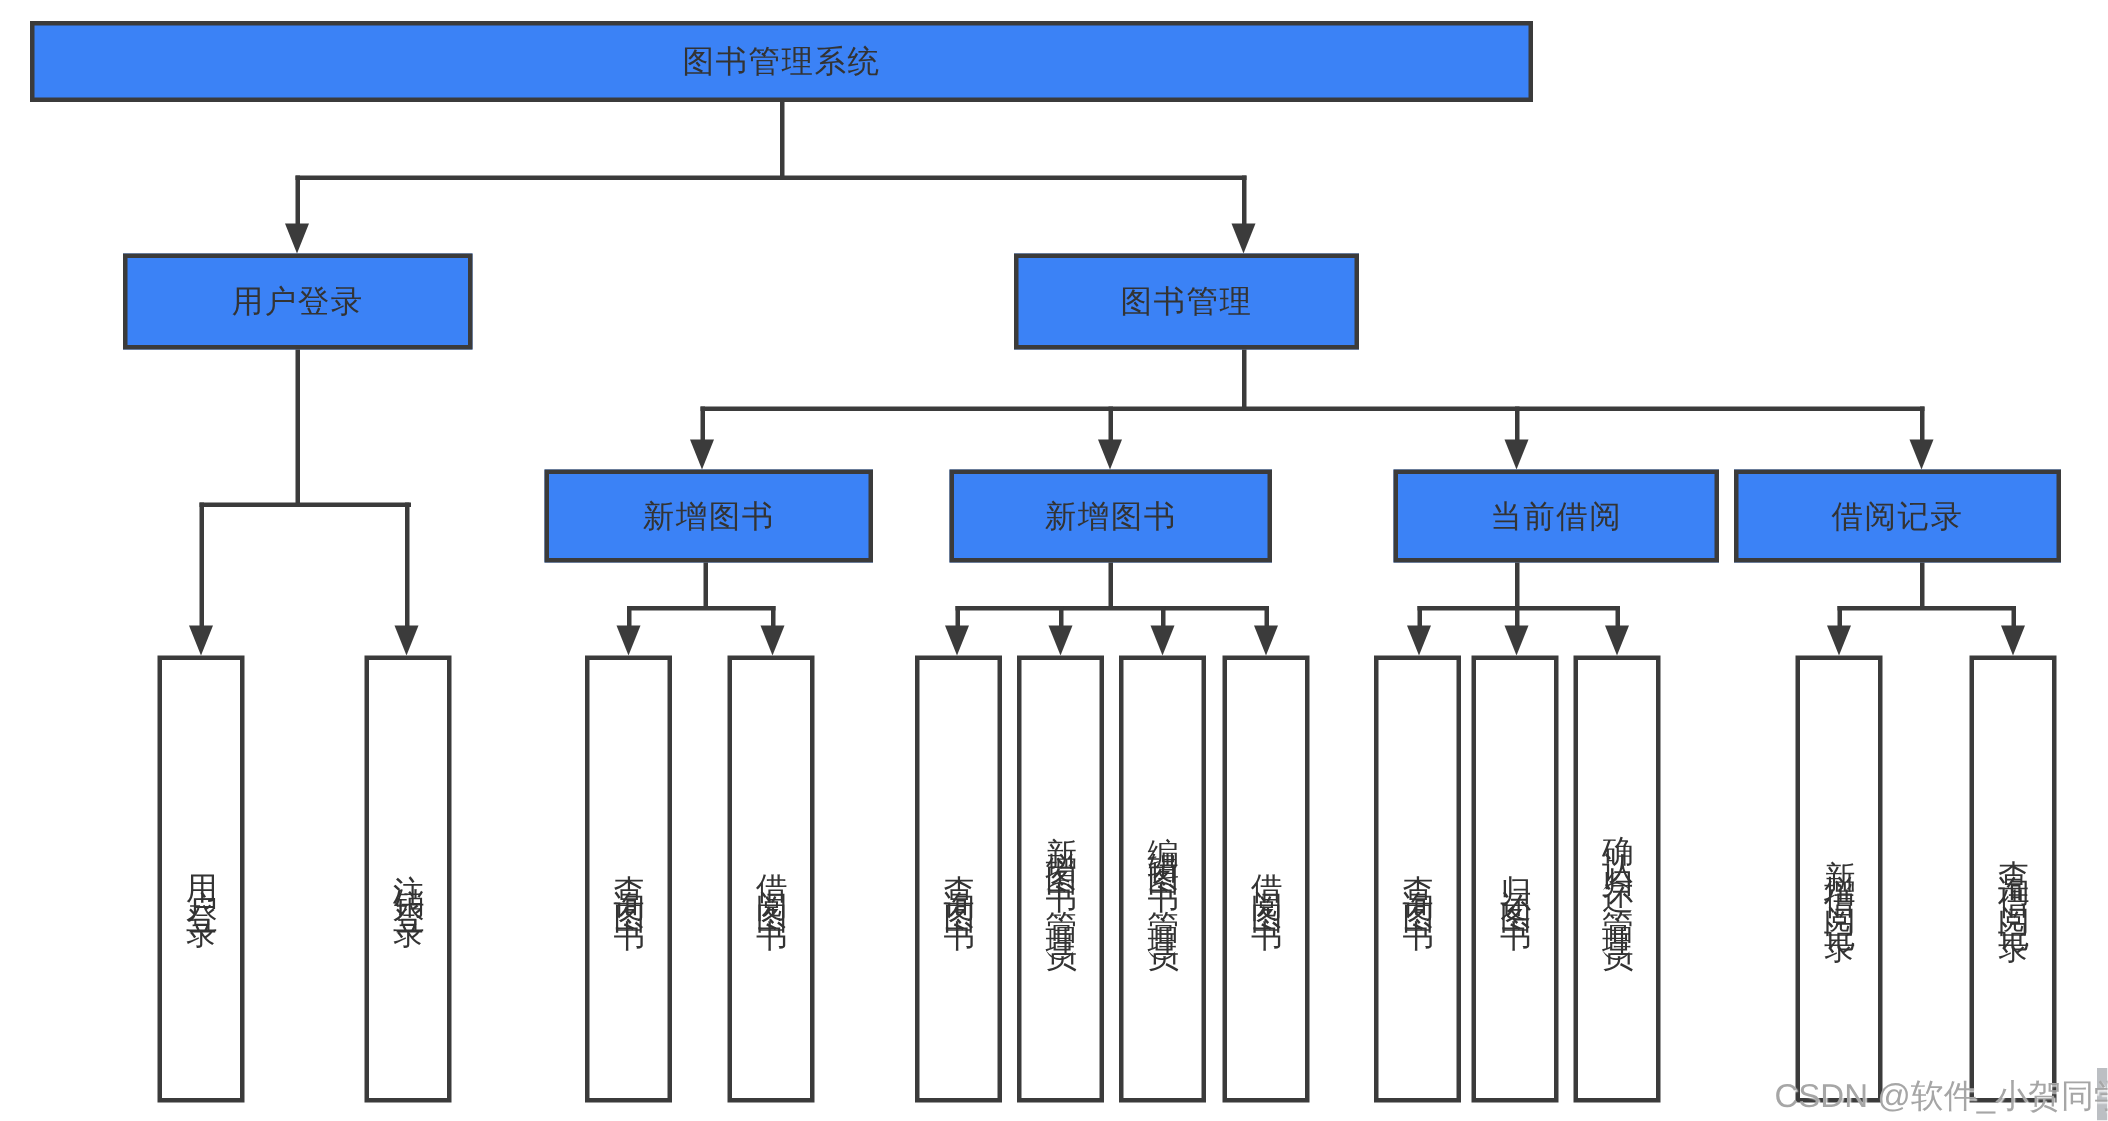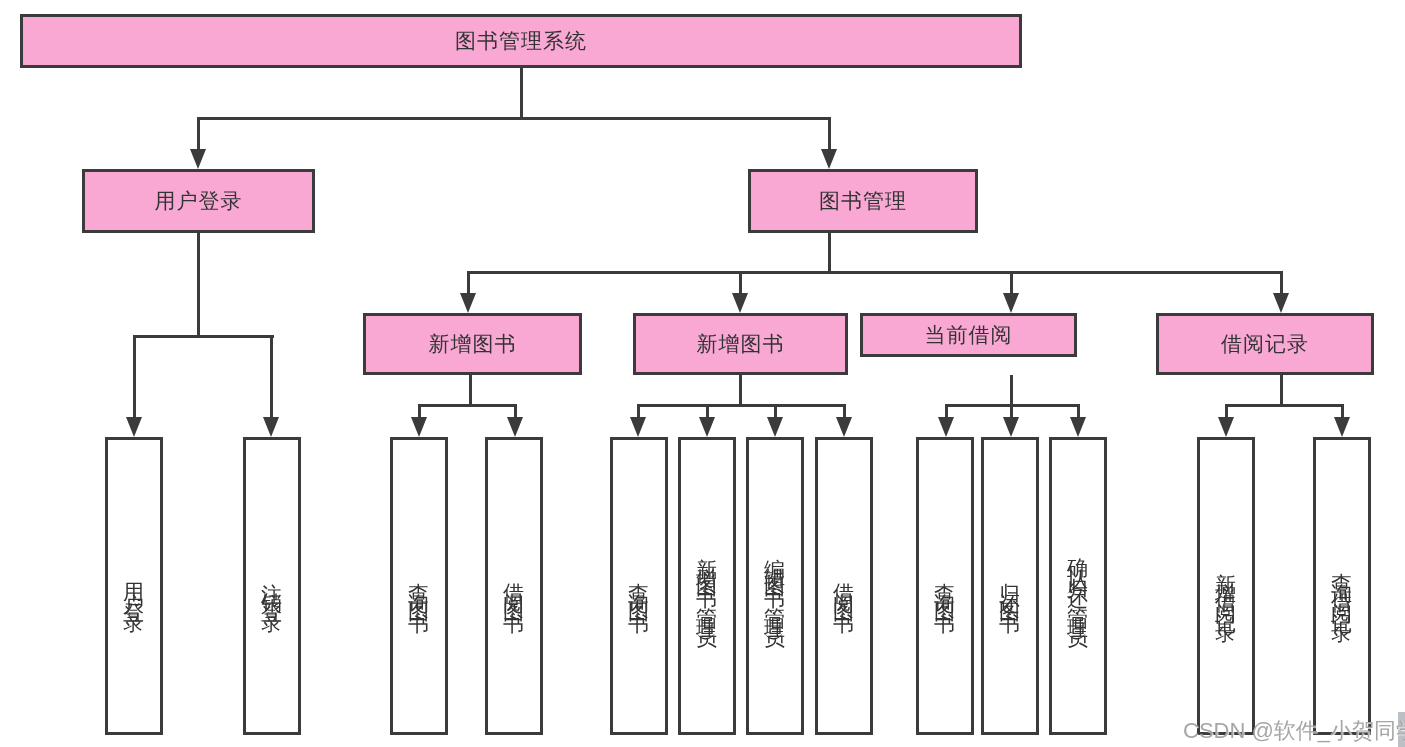--- a/index.html
+++ b/index.html
@@ -10,21 +10,21 @@
   }
   html,body{margin:0;padding:0;}
   body{
     width:1405px;height:747px;position:relative;overflow:hidden;
     background:var(--bg);
     font-family:"Liberation Sans","DejaVu Sans",sans-serif;
     color:var(--text);
   }
   .box{
     position:absolute;box-sizing:border-box;
-    border:3px solid var(--line);background:#f9a8d4;
+    border:3px solid var(--line);background:#3b82f6;
     display:flex;align-items:center;justify-content:center;
     font-size:21px;letter-spacing:1px;color:var(--text);
   }
   .vbox{
     position:absolute;box-sizing:border-box;
     border:3px solid var(--line);background:#fff;
     display:flex;align-items:center;justify-content:center;
     top:437px;height:298px;width:58px;
   }
   .vlabel{
@@ -51,33 +51,33 @@
 <body>
 
 <div class="box" style="left:20px;top:14px;width:1002px;height:54px;">
   <span>图书管理系统</span>
 </div>
 
 <div class="box" style="left:82px;top:169px;width:233px;height:64px;">
   <span>用户登录</span>
 </div>
 
-<div class="box" style="left:748px;top:169px;width:230px;height:64px;justify-content:center;">
+<div class="box" style="left:676px;top:169px;width:230px;height:64px;justify-content:center;">
   <span>图书管理</span>
 </div>
 
 <div class="box" style="left:363px;top:313px;width:219px;height:62px;">
   <span>新增图书</span>
 </div>
 
 <div class="box" style="left:633px;top:313px;width:215px;height:62px;">
   <span>新增图书</span>
 </div>
 
-<div class="box" style="left:860px;top:313px;width:217px;height:44px;">
+<div class="box" style="left:929px;top:313px;width:217px;height:62px;">
   <span>当前借阅</span>
 </div>
 
 <div class="box" style="left:1156px;top:313px;width:218px;height:62px;">
   <span>借阅记录</span>
 </div>
 
 <div class="vbox" style="left:105px;">
   <span class="vlabel">用户登录</span>
 </div>

